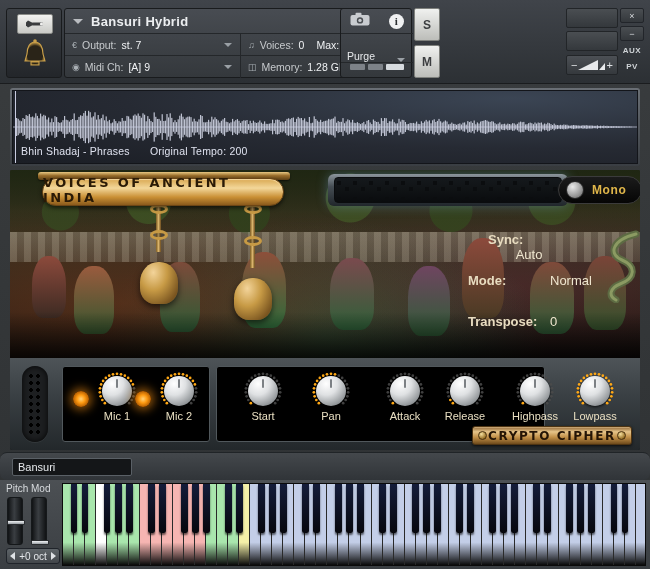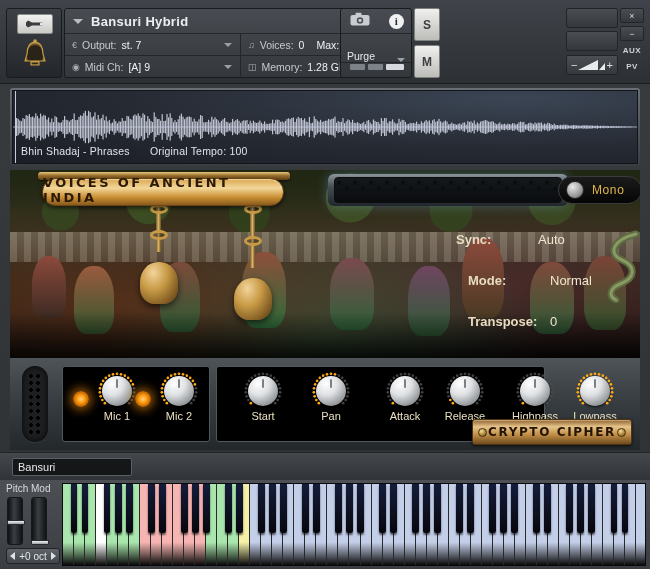--- a/index.html
+++ b/index.html
@@ -252,21 +252,21 @@
     position:absolute; left:548px; top:6px; width:84px; height:28px;
     background:linear-gradient(#1b1b1b,#050505);
     border:1px solid #3b3b3b; border-radius:14px;
     display:flex; align-items:center; gap:8px; padding-left:7px;
   }
   .mono-led {
     width:18px;height:18px;border-radius:50%;
     background:radial-gradient(circle at 35% 30%, #e9e9e9, #9a9a9a 60%, #5c5c5c 100%);
     border:1px solid #2a2a2a;
   }
-  .mono-txt { color:#e0b64a; font-size:12px; font-weight:normal; letter-spacing:.6px; }
+  .mono-txt { color:#e0b64a; font-size:12px; font-weight:bold; letter-spacing:.6px; }
 
   .param-row { position:absolute; display:flex; align-items:center; }
   .param-lbl { color:#e8dcc0; font-size:13px; font-weight:bold; width:82px; }
   .param-val { color:#efe6cf; font-size:13px; }
 
   .snake {
     position:absolute; right:-2px; top:58px; width:40px; height:75px;
   }
 
   .bot-strip {
@@ -306,34 +306,35 @@
     width:16px;height:16px;border-radius:50%;
     background: radial-gradient(circle, #ffd27a 0%, #ff9b12 35%, #b35c00 70%, rgba(120,55,0,.2) 100%);
     box-shadow: 0 0 10px 3px rgba(255,150,20,.55);
   }
   .led-cell { position:absolute; top:24px; width:20px; display:flex; justify-content:center; }
 
   .cc-logo {
     position:absolute; right:8px; bottom:5px; width:160px; height:19px;
     background:linear-gradient(#8a6030 0%, #e6c489 28%, #c29048 60%, #6e4a1c 100%);
     border:1px solid #4e3412; border-radius:3px;
-    display:flex; align-items:center; justify-content:space-between; padding:12px 5px;
+    display:flex; align-items:center; justify-content:space-between; padding:5px 5px;
     box-shadow: inset 0 1px 1px rgba(255,230,180,.5), 0 1px 3px rgba(0,0,0,.7);
   }
   .cc-txt { font-size:12px; font-weight:bold; letter-spacing:1.6px; color:#241405;
     font-family:"DejaVu Sans", sans-serif; }
   .cc-screw { width:9px;height:9px;border-radius:50%;
     background: radial-gradient(circle at 35% 30%, #f6e09f, #9a7228 70%, #5a4012);
     border:1px solid #4a3210; }
 
   
   .lower-bar {
     position:absolute; left:0; top:452px; width:650px; height:28px;
     background:linear-gradient(#44484c,#303438);
     border-top:1px solid #202427;
+    border-radius:7px;
   }
   .name-field {
     position:absolute; left:12px; top:5px; width:120px; height:18px;
     background:#141618; border:1px solid #5a6066; border-radius:2px;
     color:#e6e9ec; font-size:11px; display:flex; align-items:center; padding-left:5px;
   }
   .fx-field {
     position:absolute; left:136px; top:5px; width:124px; height:18px;
     background:linear-gradient(#6a7076,#4a5056); border:1px solid #7c8288; border-radius:3px;
     color:#e6e9ec; font-size:11px; display:flex; align-items:center; padding-left:5px;
@@ -892,21 +893,21 @@
             <rect x="614.2" y="35.7" width="1.2" height="0.6" fill="#cfd4e3" opacity="0.9"></rect>
             <rect x="615.8" y="35.6" width="1.2" height="0.7" fill="#cfd4e3" opacity="0.9"></rect>
             <rect x="617.4" y="35.7" width="1.2" height="0.6" fill="#cfd4e3" opacity="0.9"></rect>
           </g>
         <line x1="0" y1="36" x2="624" y2="36" stroke="#cfd3e6" stroke-width="0.7"></line>
       </svg>
       <div class="wave-playhead"></div>
       <div class="wave-caption">
         <span>Bhin Shadaj - Phrases</span>
         <span class="gap"></span>
-        <span>Original Tempo: 100</span>
+        <span>Original Tempo: 200</span>
       </div>
     </div>
   </div>
 
   <div class="main-panel">
 
     <div class="art">
       <div class="art-foliage"></div>
       <div class="art-wall"></div>
 
@@ -938,21 +939,21 @@
 
     <div class="grille-wrap">
       <div class="grille"></div>
     </div>
 
     <div class="mono-btn">
       <span class="mono-led"></span>
       <span class="mono-txt">Mono</span>
     </div>
 
-    <div class="param-row" style="left:446px;top:62px;">
+    <div class="param-row" style="left:478px;top:62px;flex-direction:column;">
       <span class="param-lbl">Sync:</span>
       <span class="param-val">Auto</span>
     </div>
     <div class="param-row" style="left:458px;top:103px;">
       <span class="param-lbl">Mode:</span>
       <span class="param-val">Normal</span>
     </div>
     <div class="param-row" style="left:458px;top:144px;">
       <span class="param-lbl">Transpose:</span>
       <span class="param-val">0</span>

